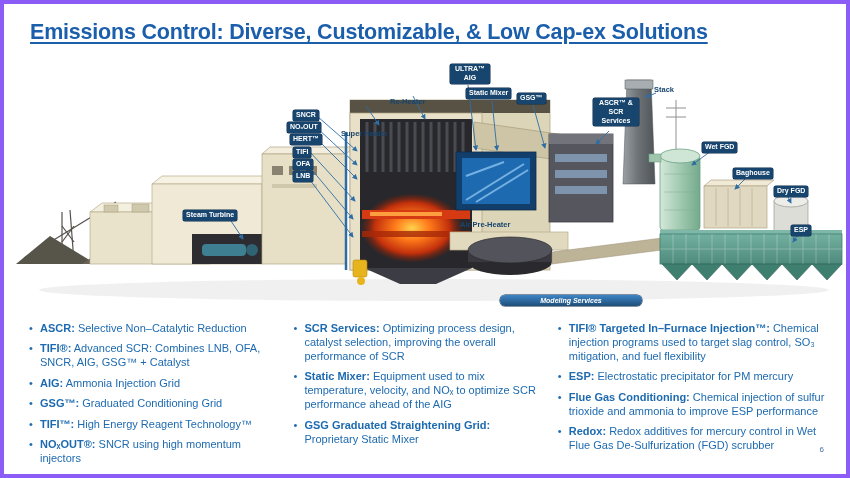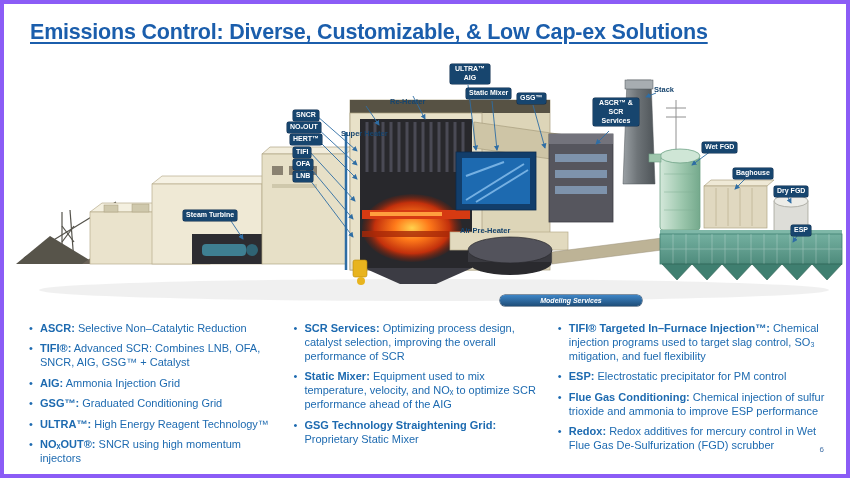--- a/index.html
+++ b/index.html
@@ -247,21 +247,21 @@
     <div class="dlabel txt" style="left:386px; top:82px;margin-top:11px;">Re-Heater</div>
     <div class="dlabel box wrap" style="left:446px; top:60px; width:34px;">ULTRA™ AIG</div>
     <div class="dlabel box" style="left:462px; top:84px;">Static Mixer</div>
     <div class="dlabel box" style="left:513px; top:89px;">GSG™</div>
     <div class="dlabel box wrap" style="left:589px; top:94px; width:40px;">ASCR™ &amp; SCR Services</div>
     <div class="dlabel txt" style="left:650px; top:81px;">Stack</div>
     <div class="dlabel box" style="left:698px; top:138px;">Wet FGD</div>
     <div class="dlabel box" style="left:729px; top:164px;">Baghouse</div>
     <div class="dlabel box" style="left:770px; top:182px;">Dry FGD</div>
     <div class="dlabel box" style="left:787px; top:221px;">ESP</div>
-    <div class="dlabel txt" style="left:456px; top:222px;">Air Pre-Heater</div>
+    <div class="dlabel txt" style="left:456px; top:216px;">Air Pre-Heater</div>
     <div class="dlabel bar" style="left:496px; top:291px;">Modeling Services</div>
   </div>
 
   <div class="defs">
 
     <div class="col">
       <div class="def-item">
         <span class="term">ASCR:</span>
         <span class="ddef">Selective Non–Catalytic Reduction</span>
       </div>
@@ -271,52 +271,52 @@
       </div>
       <div class="def-item">
         <span class="term">AIG:</span>
         <span class="ddef">Ammonia Injection Grid</span>
       </div>
       <div class="def-item">
         <span class="term">GSG™:</span>
         <span class="ddef">Graduated Conditioning Grid</span>
       </div>
       <div class="def-item">
-        <span class="term">ULTRA™:</span>
+        <span class="term">TIFI™:</span>
         <span class="ddef">High Energy Reagent Technology™</span>
       </div>
       <div class="def-item">
         <span class="term">NOₓOUT®:</span>
         <span class="ddef">SNCR using high momentum injectors</span>
       </div>
     </div>
 
     <div class="col">
       <div class="def-item">
         <span class="term">SCR Services:</span>
         <span class="ddef">Optimizing process design, catalyst selection, improving the overall performance of SCR</span>
       </div>
       <div class="def-item">
         <span class="term">Static Mixer:</span>
         <span class="ddef">Equipment used to mix temperature, velocity, and NOₓ to optimize SCR performance ahead of the AIG</span>
       </div>
       <div class="def-item">
-        <span class="term">GSG Technology Straightening Grid:</span>
+        <span class="term">GSG Graduated Straightening Grid:</span>
         <span class="ddef">Proprietary Static Mixer</span>
       </div>
     </div>
 
     <div class="col col-3">
       <div class="def-item">
         <span class="term">TIFI® Targeted In–Furnace Injection™:</span>
         <span class="ddef">Chemical injection programs used to target slag control, SO₃ mitigation, and fuel flexibility</span>
       </div>
       <div class="def-item">
         <span class="term">ESP:</span>
-        <span class="ddef">Electrostatic precipitator for PM control</span>
+        <span class="ddef">Electrostatic precipitator for PM mercury</span>
       </div>
       <div class="def-item">
         <span class="term">Flue Gas Conditioning:</span>
         <span class="ddef">Chemical injection of sulfur trioxide and ammonia to improve ESP performance</span>
       </div>
       <div class="def-item">
         <span class="term">Redox:</span>
         <span class="ddef">Redox additives for mercury control in Wet Flue Gas De-Sulfurization (FGD) scrubber</span>
       </div>
     </div>

